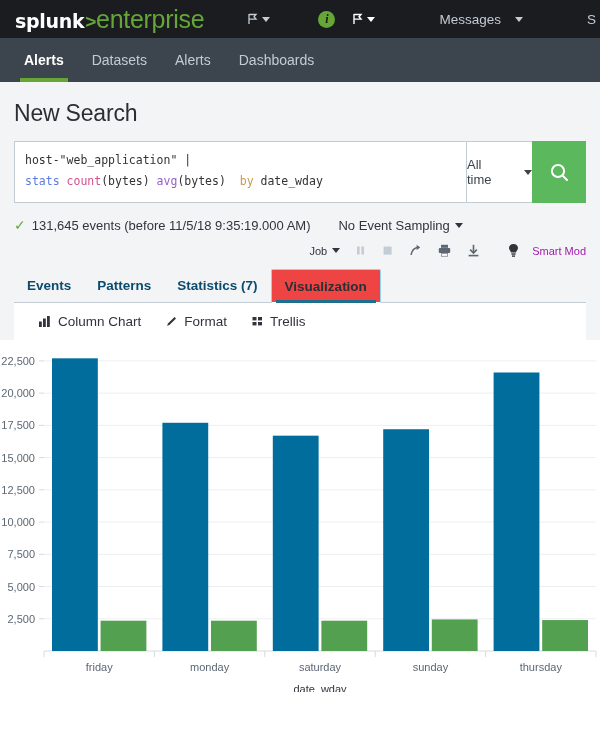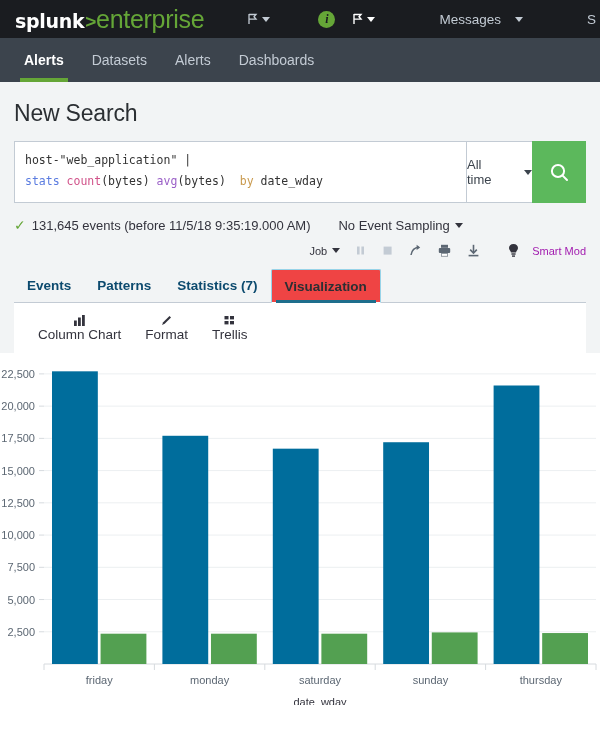--- a/index.html
+++ b/index.html
@@ -130,21 +130,21 @@
   .tab.active::after {
     content: ""; position: absolute; left: 4px; right: 4px; bottom: -1px;
     height: 3px; background: #1e6e8c;
   }
 
   
   .vizbar {
     background: #ffffff; display: flex; align-items: center;
     gap: 24px; padding: 11px 0 11px 24px; font-size: 13.5px; color: #33333d;
   }
-  .vizbtn { display: flex; align-items: center; cursor: pointer; flex-direction: column; }
+  .vizbtn { display: flex; align-items: center; gap: 6px; cursor: pointer; }
 
   
   .chartwrap { background: #ffffff; position: relative; height: 352px; margin: 0 -14px; }
   .chart-svg { display: block; }
 
   .ylabel { font-size: 11px; fill: #5c6773; font-family: "Liberation Sans", sans-serif; }
   .xlabel { font-size: 11px; fill: #5c6773; font-family: "Liberation Sans", sans-serif; }
   .axistitle { font-size: 11px; fill: #33333d; font-family: "Liberation Sans", sans-serif; }
 </style>
 </head>

